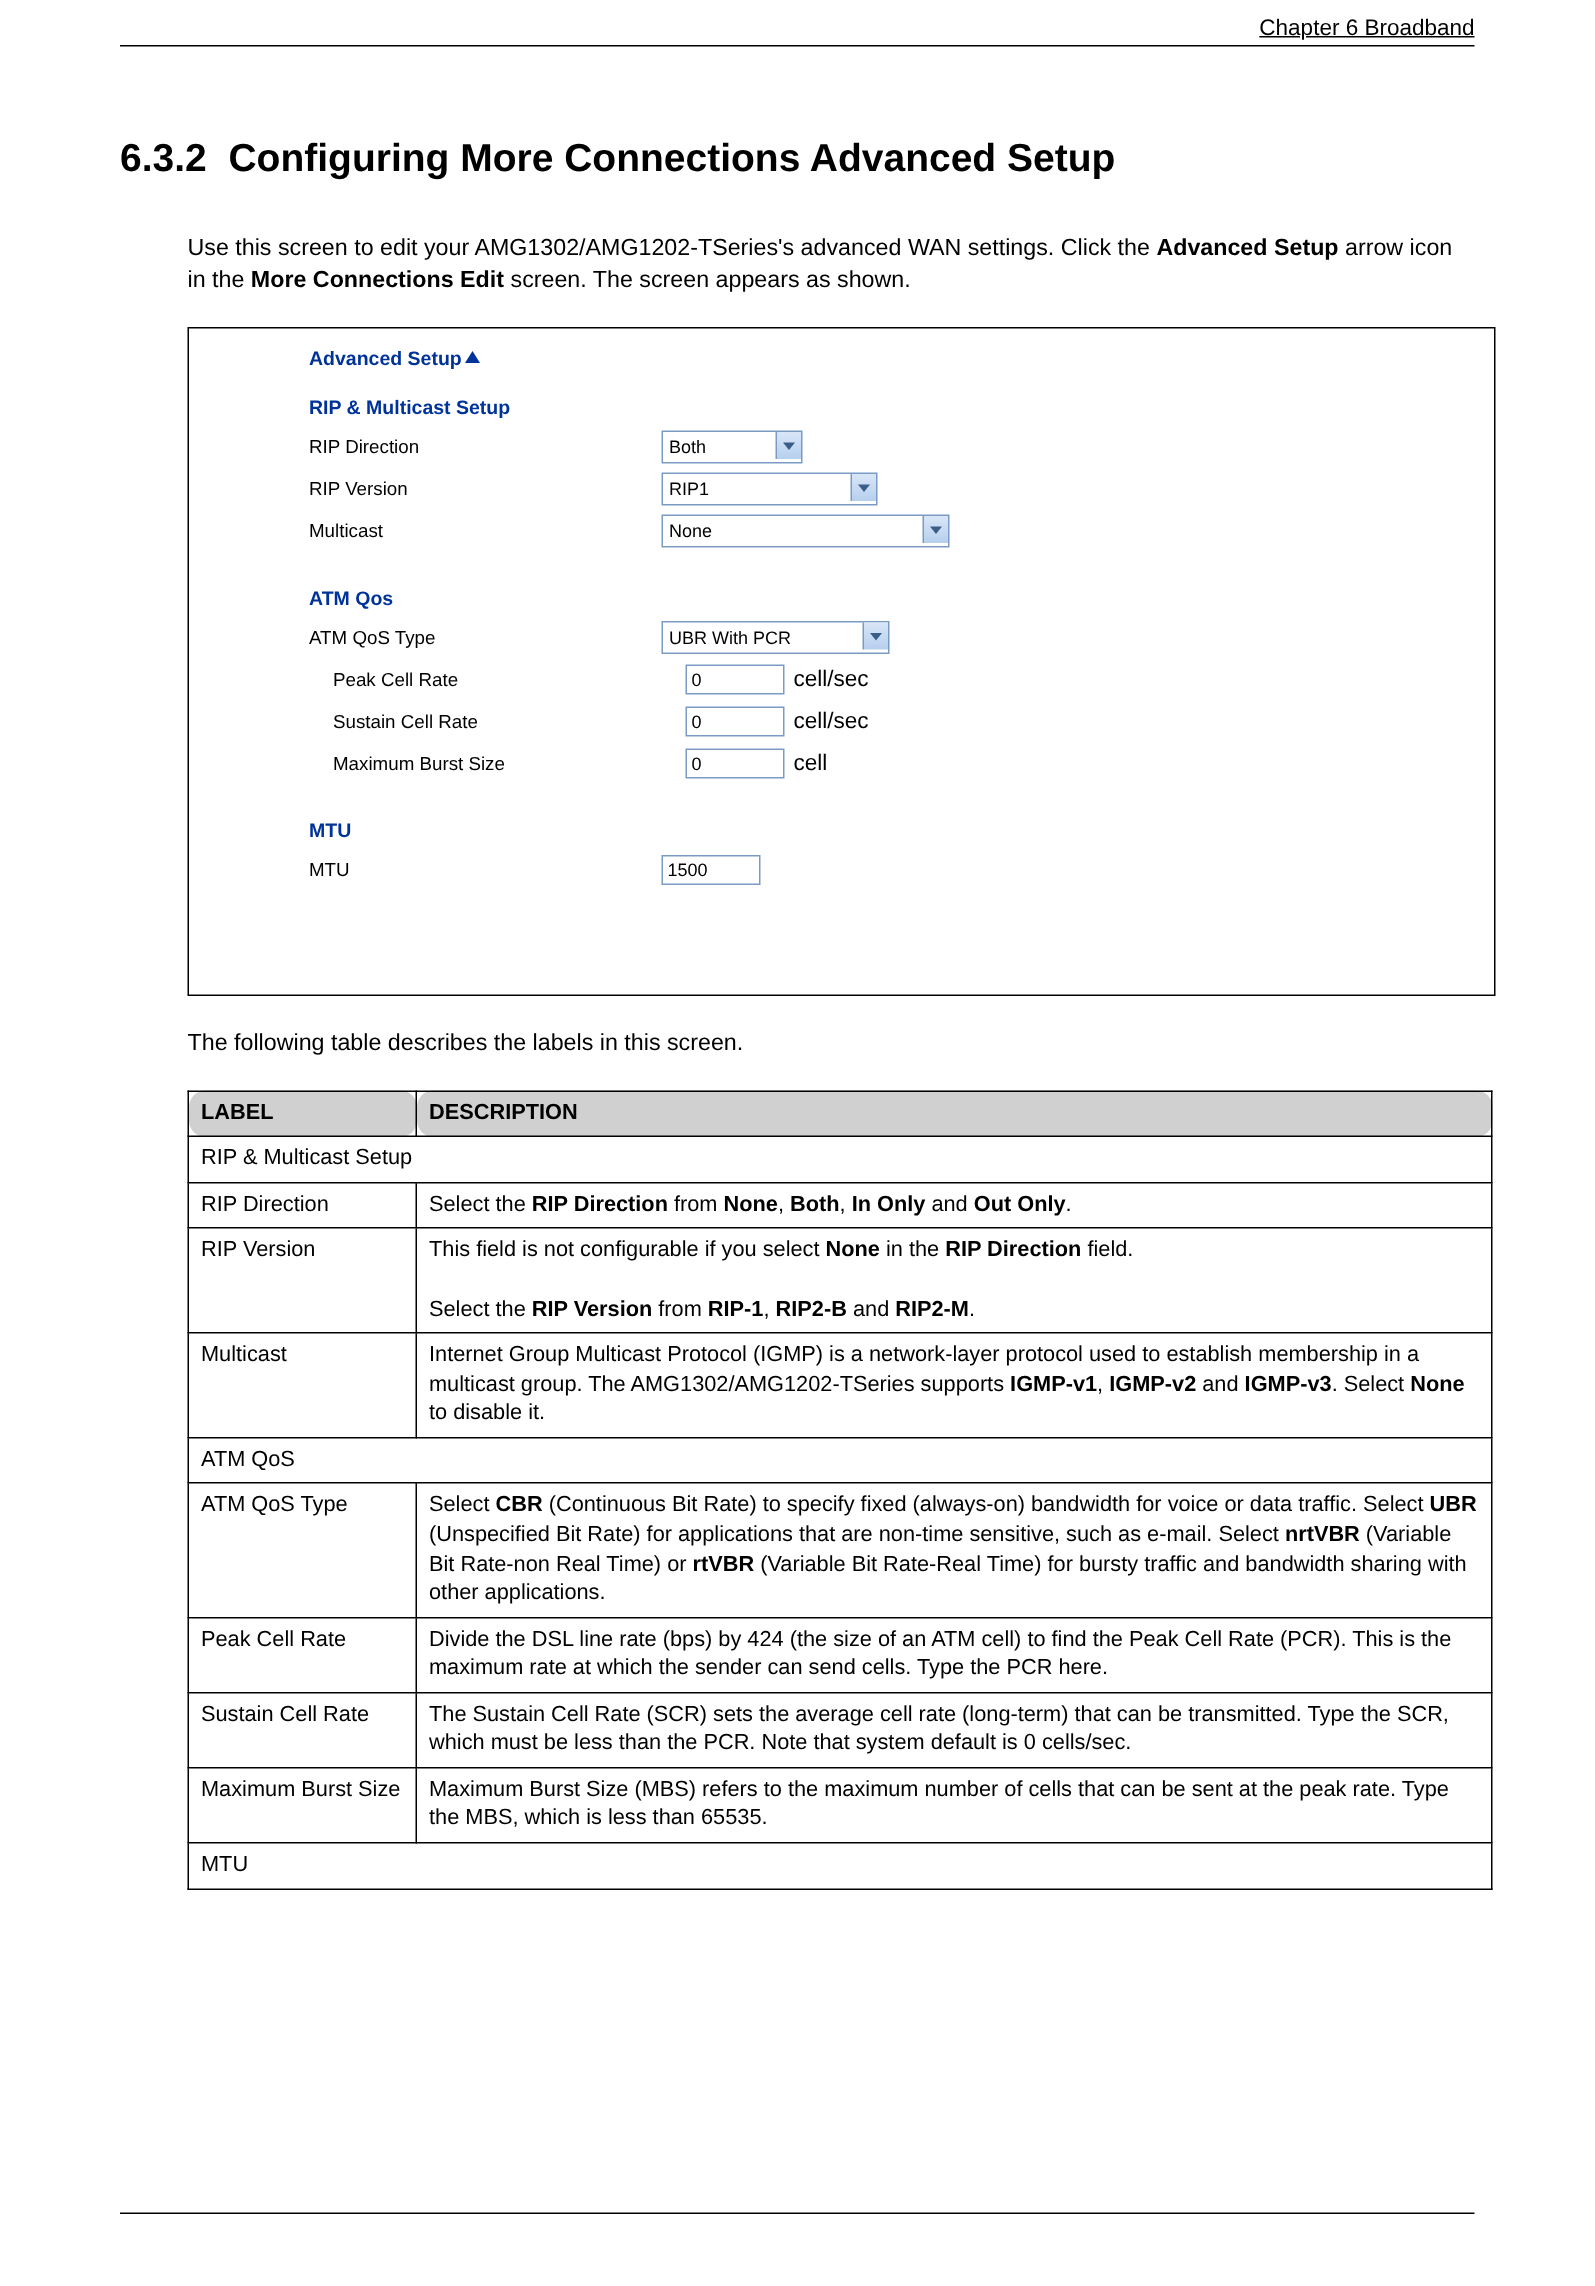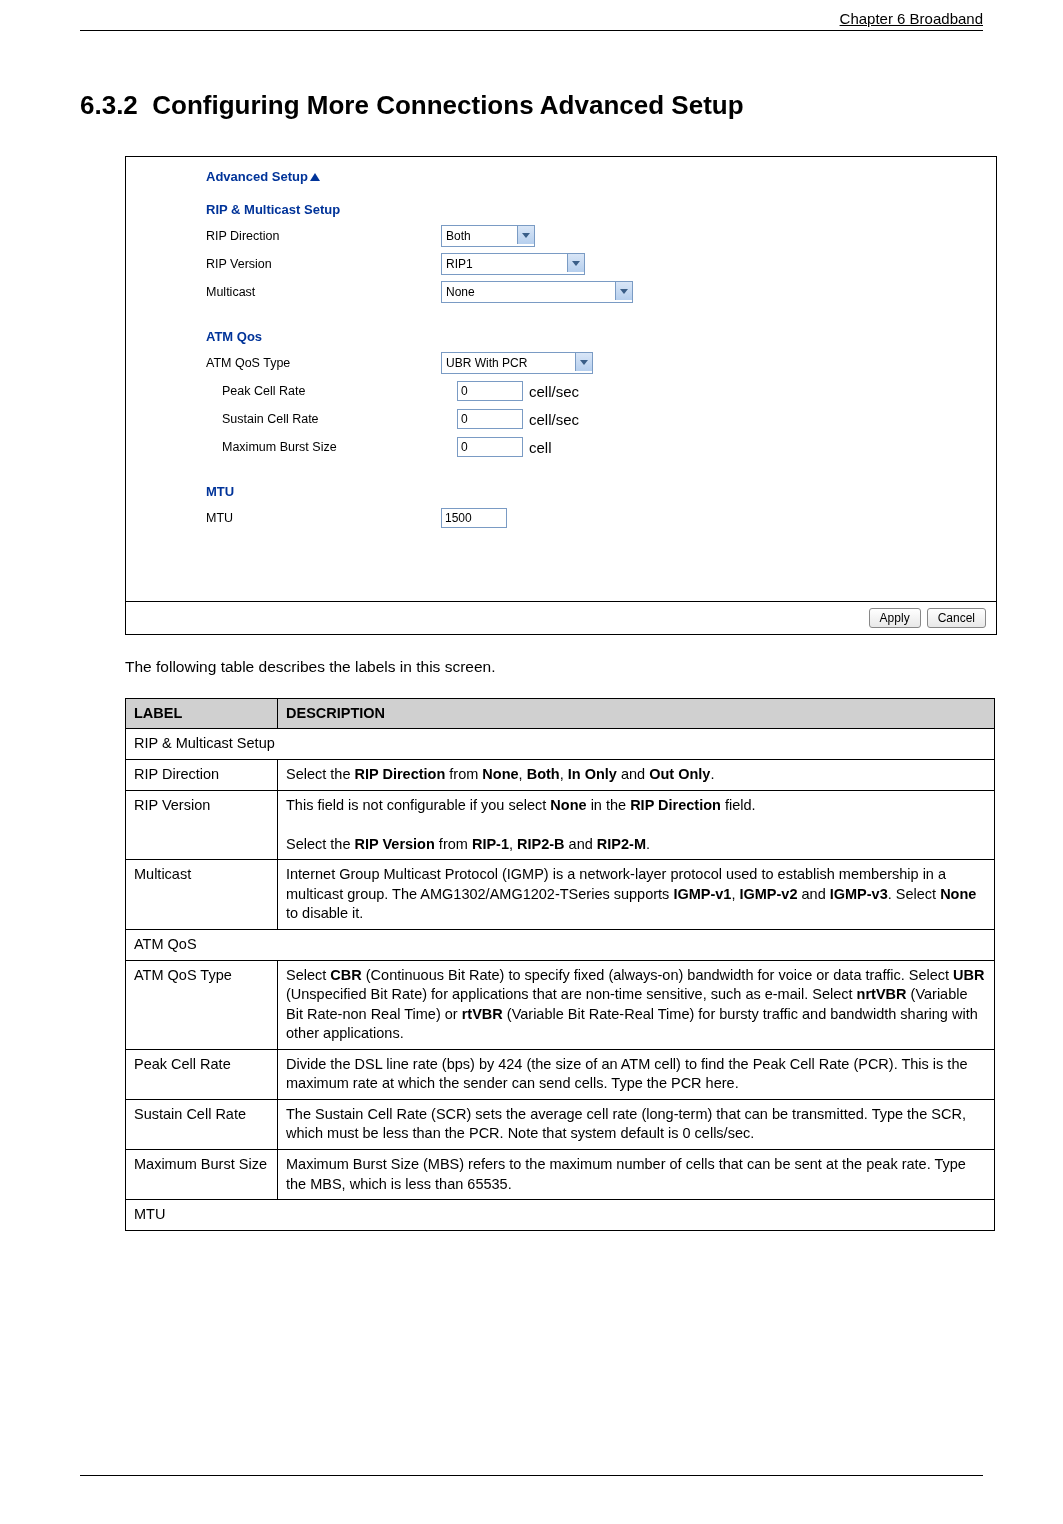--- a/index.html
+++ b/index.html
@@ -167,20 +167,21 @@
     border: 1px solid #000;
     padding: 5px 8px;
     text-align: left;
     vertical-align: top;
     line-height: 1.35;
   }
   table.desc th {
     background: #d0d0d0;
     font-weight: bold;
     font-family: Verdana, sans-serif;
+    border-radius: 11px;
   }
   table.desc .col1 { width: 135px; }
   .b { font-weight: bold; }
   .footer {
     position: absolute;
     bottom: 44px;
     left: 80px;
     right: 80px;
   }
   .footer-rule {
@@ -208,20 +209,23 @@
 <div class="page">
   <div class="chapter-header">Chapter 6 Broadband</div>
   <div class="top-rule"></div>
 
   <div class="content">
     <h2 class="h2">
       <span>6.3.2</span>&nbsp;&nbsp;<span>Configuring More Connections Advanced Setup</span>
     </h2>
 
     <div class="indent-block">
+      <p class="body-text">
+        <span>Use this screen to edit your AMG1302/AMG1202-TSeries's advanced WAN settings. Click the </span><span class="b">Advanced Setup</span><span> arrow icon in the </span><span class="b">More Connections Edit</span><span> screen. The screen appears as shown.</span>
+      </p>
 
 
       <div class="sshot">
         <div class="sshot-inner">
           <div class="sshot-title">
             <span>Advanced Setup</span>
             <span class="tri"></span>
           </div>
 
           <div class="section-title">RIP &amp; Multicast Setup</div>
@@ -277,24 +281,20 @@
             <span class="unit">cell</span>
           </div>
 
           <div class="section-title" style="margin-top:24px">MTU</div>
           <div class="field-row" style="margin-bottom:60px">
             <div class="field-label">MTU</div>
             <div class="txt">
                 <span>1500</span>
               </div>
           </div>
-        </div>
-        <div class="btnbar">
-          <div class="btn">Apply</div>
-          <div class="btn">Cancel</div>
         </div>
       </div>
 
       <p class="body-text">The following table describes the labels in this screen.</p>
 
 
       <table class="desc">
         <tbody>
             <tr>
           <th class="col1">LABEL</th>

